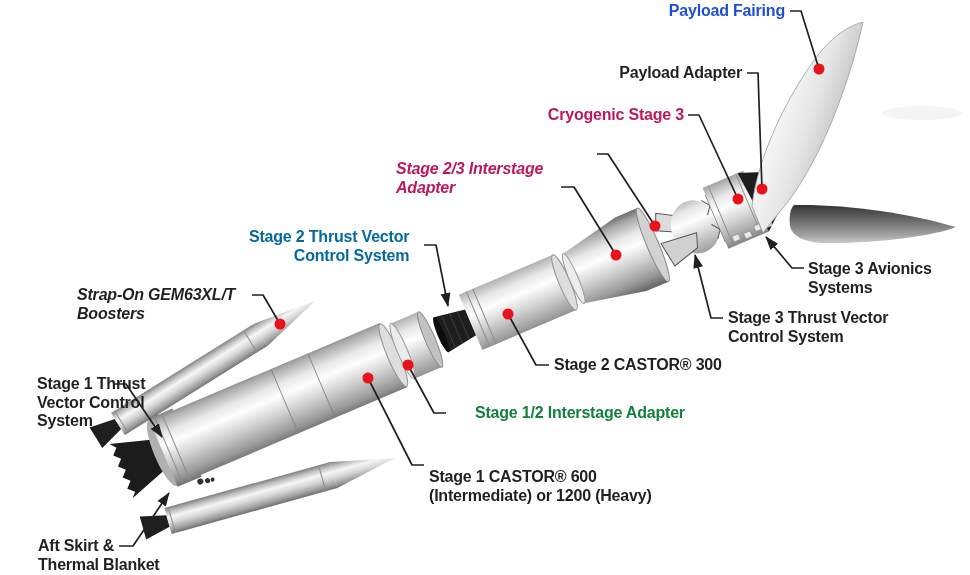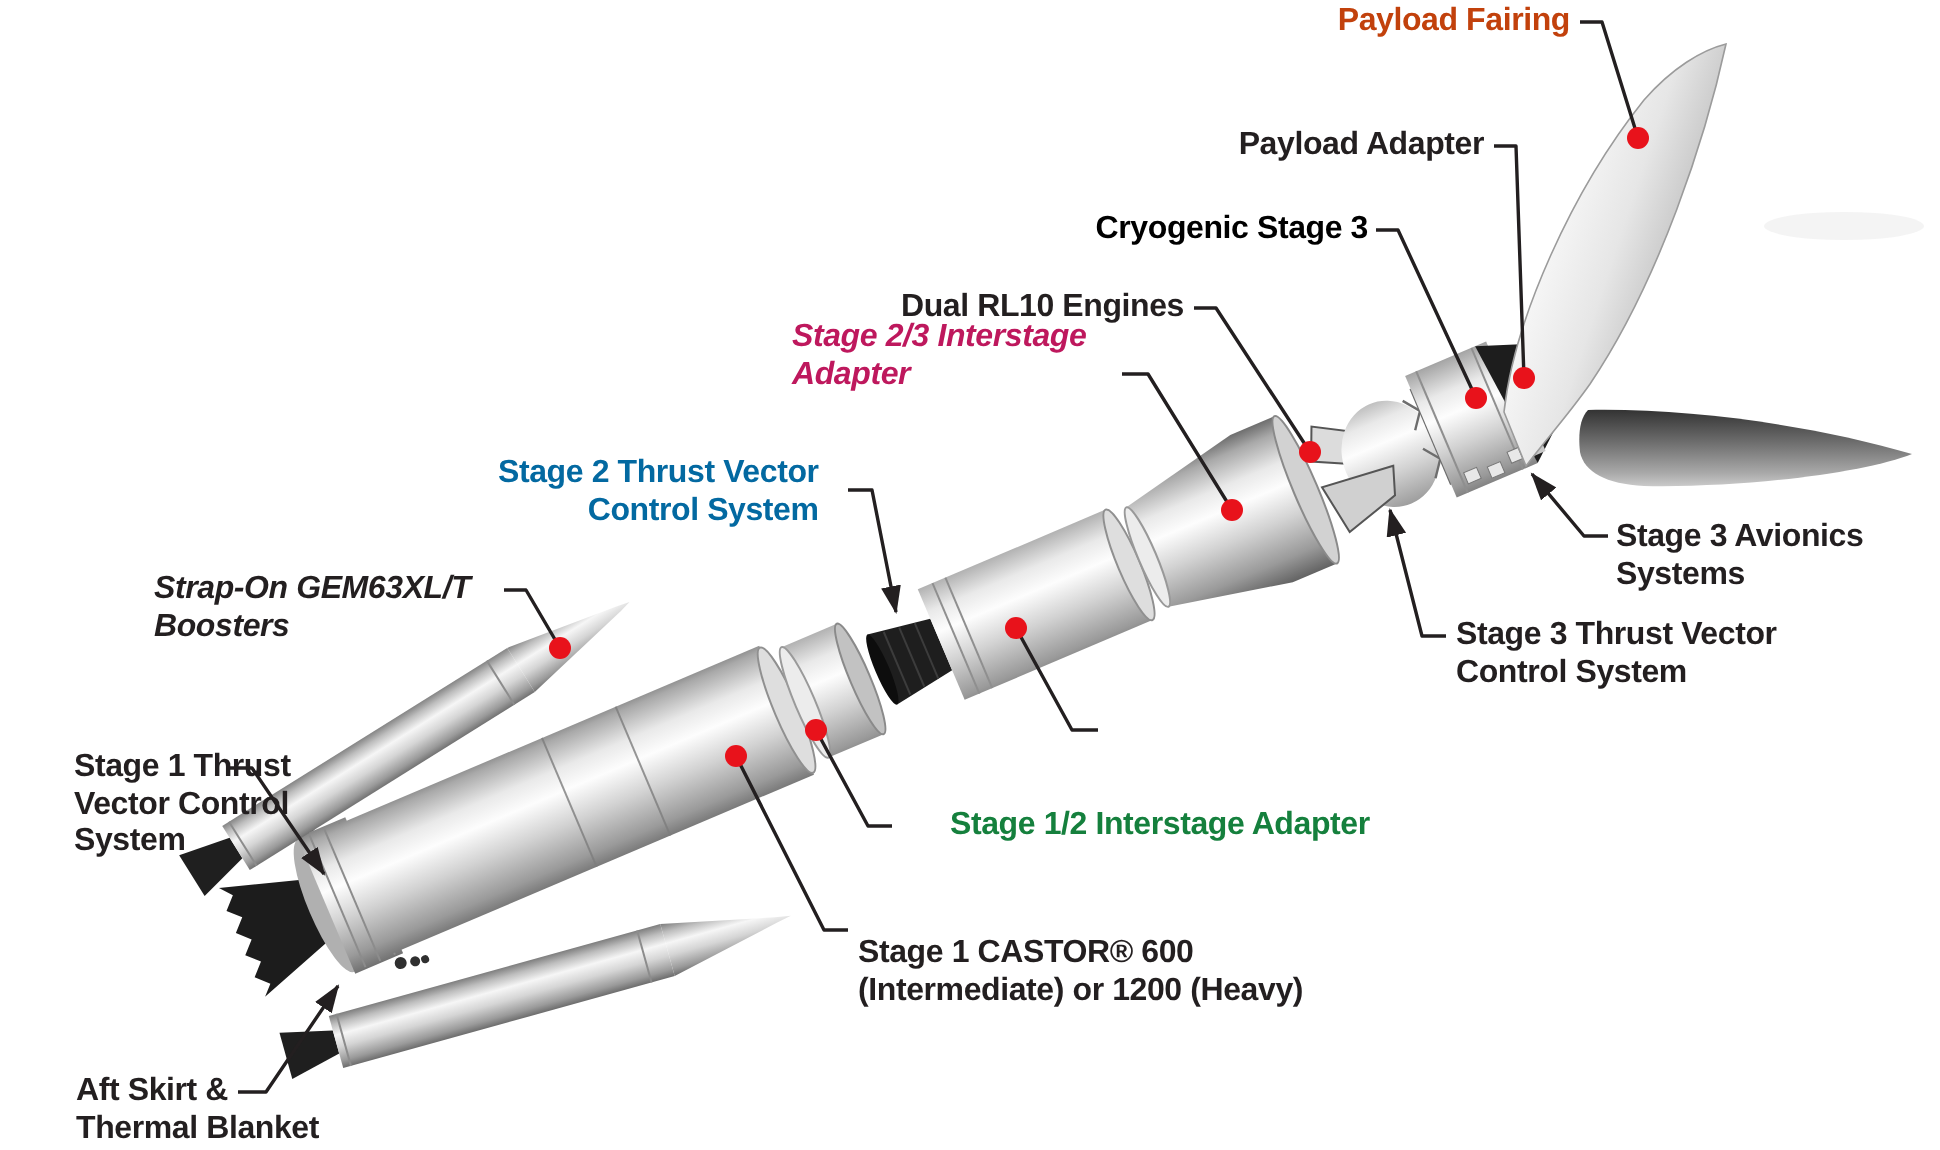--- a/index.html
+++ b/index.html
@@ -172,36 +172,36 @@
       <polyline points="723,318 711,318 695,255" class="leader" stroke="#231f20" marker-end="url(#arrowhead)"></polyline>
       <polyline points="549,365 536,365 508,314" class="leader" stroke="#231f20"></polyline>
       <circle cx="508" cy="314" r="5.5" fill="#e8121b"></circle>
       <polyline points="446,413 434,413 408,365" class="leader" stroke="#231f20"></polyline>
       <circle cx="408" cy="365" r="5.5" fill="#e8121b"></circle>
       <polyline points="424,465 412,465 368,378" class="leader" stroke="#231f20"></polyline>
       <circle cx="368" cy="378" r="5.5" fill="#e8121b"></circle>
     </svg>
 
   <div id="label-layer">
-      <div class="label" style="color: #c2410c; top: 2px; right: 185px; text-align: right;">Payload Fairing</div>
+      <div class="label" style="color: #1d4ed8; top: 2px; right: 185px; text-align: right;">Payload Fairing</div>
       <div class="label" style="color: rgb(35, 31, 32); top: 64px; right: 228px; ">Payload Adapter</div>
-      <div class="label" style="color: #000000; top: 106px; right: 286px; text-align: left;">Cryogenic Stage 3</div>
-      <div class="label" style="color: rgb(35, 31, 32); top: 145px; right: 378px; text-align: right;">Dual RL10 Engines</div>
+      <div class="label" style="color: #be185d; top: 106px; right: 286px; text-align: left;">Cryogenic Stage 3</div>
       <div class="label" style="color: #be185d; top: 160px; left: 396px; font-style: italic;">Stage 2/3 Interstage
 Adapter</div>
       <div class="label" style="color: #0369a1; top: 228px; left: 249px; text-align: right;">Stage 2 Thrust Vector
 Control System</div>
       <div class="label" style="color: rgb(35, 31, 32); top: 286px; left: 77px; font-style: italic;">Strap-On GEM63XL/T
 Boosters</div>
       <div class="label" style="color: rgb(35, 31, 32); top: 375px; left: 2px; margin-left: 35px;">Stage 1 Thrust
 Vector Control
 System</div>
       <div class="label" style="color: rgb(35, 31, 32); top: 537px; left: 38px;">Aft Skirt &amp;
 Thermal Blanket</div>
       <div class="label" style="color: rgb(35, 31, 32); top: 260px; left: 808px;">Stage 3 Avionics
 Systems</div>
       <div class="label" style="color: rgb(35, 31, 32); top: 309px; left: 728px;">Stage 3 Thrust Vector
 Control System</div>
+      <div class="label" style="color: rgb(35, 31, 32); top: 356px; left: 554px;">Stage 2 CASTOR® 300</div>
       <div class="label" style="color: #15803d; top: 404px; left: 451px; margin-left: 24px;">Stage 1/2 Interstage Adapter</div>
       <div class="label" style="color: rgb(35, 31, 32); top: 456px; left: 429px; margin-top: 12px;">Stage 1 CASTOR® 600
 (Intermediate) or 1200 (Heavy)</div>
     </div>
 </div>
 
 </body></html>

